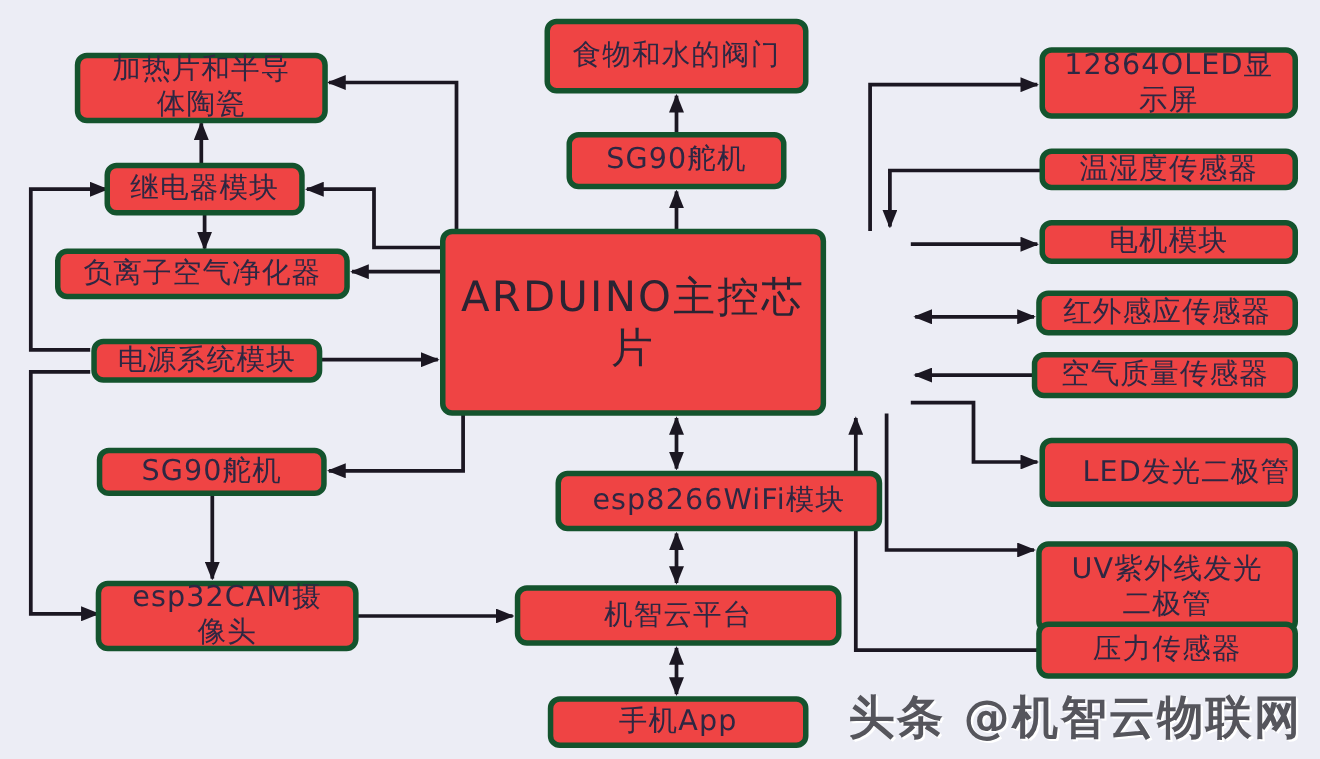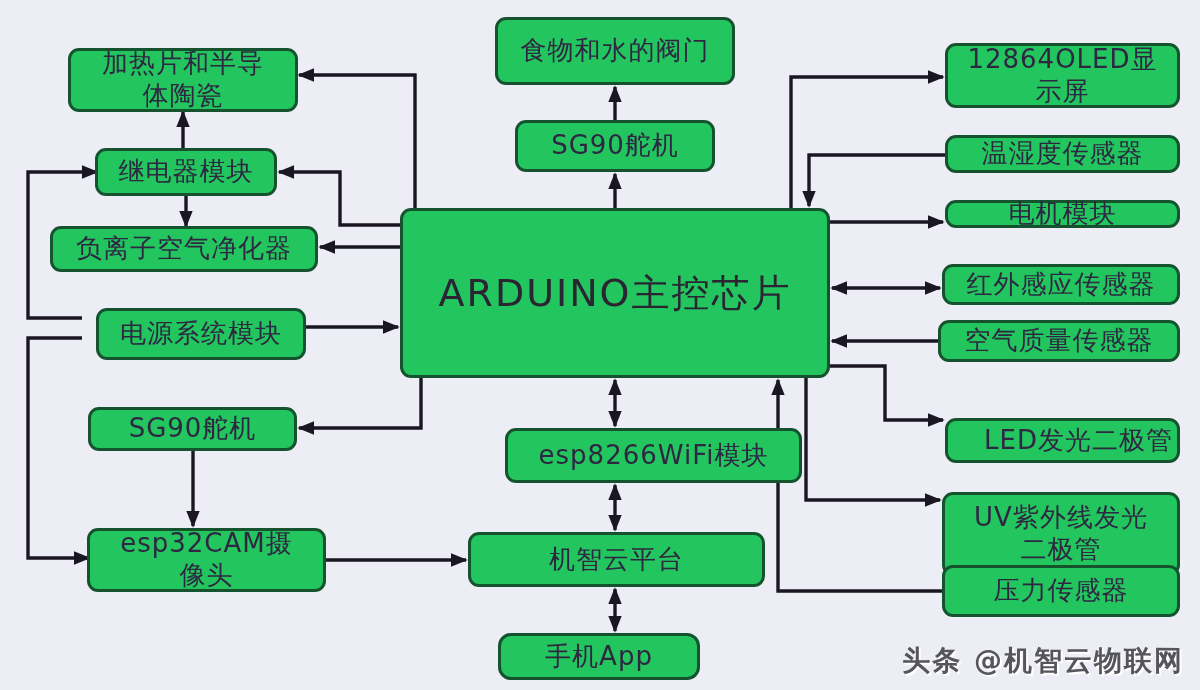--- a/index.html
+++ b/index.html
@@ -21,22 +21,22 @@
   }
   #edge-layer path {
     fill: none;
     stroke: #1b1722;
     stroke-width: 3.4;
   }
   .node {
     position: absolute;
     z-index: 2;
     box-sizing: border-box;
-    background: #22c55e;
-    border: 3px solid #14532d;
+    background: #ef4444;
+    border: 5px solid #14532d;
     border-radius: 11px;
     display: flex;
     align-items: center;
     justify-content: center;
     text-align: center;
     font-size: 26px;
     line-height: 1.22;
     color: #2e2742;
     white-space: pre-line;
     letter-spacing: 1px;
@@ -44,21 +44,21 @@
   .node.title {
     font-size: 38px;
     letter-spacing: 2px;
     color: #2a2433;
   }
   .watermark {
     position: absolute;
     right: 16px;
     bottom: 10px;
     z-index: 3;
-    font-size: 28px;
+    font-size: 42px;
     font-weight: 700;
     letter-spacing: 2px;
     color: #55555c;
     text-shadow: 2px 2px 0 #ffffff, 1px 1px 0 #ffffff;
   }
 </style>
 </head>
 <body>
 
 <div class="stage">
@@ -94,36 +94,36 @@
         <path d="M615,485 L615,530" marker-end="url(#ah)" marker-start="url(#ah)"></path>
         <path d="M615,589 L615,631" marker-end="url(#ah)" marker-start="url(#ah)"></path>
       </g>
   </svg>
 
   <div id="node-layer">
       <div class="node" style="left: 68px; top: 48px; width: 230px; height: 64px;">加热片和半导
 体陶瓷</div>
       <div class="node" style="left: 95px; top: 148px; width: 182px; height: 48px;">继电器模块</div>
       <div class="node" style="left: 50px; top: 226px; width: 268px; height: 46px;">负离子空气净化器</div>
-      <div class="node" style="left: 96px; top: 308px; width: 210px; height: 52px;">电源系统模块</div>
+      <div class="node" style="left: 83px; top: 308px; width: 210px; height: 40px;">电源系统模块</div>
       <div class="node" style="left: 88px; top: 407px; width: 209px; height: 44px;">SG90舵机</div>
       <div class="node" style="left: 87px; top: 528px; width: 239px; height: 64px;">esp32CAM摄
 像头</div>
       <div class="node" style="left: 495px; top: 17px; width: 240px; height: 68px;">食物和水的阀门</div>
       <div class="node" style="left: 515px; top: 120px; width: 200px; height: 52px;">SG90舵机</div>
-      <div class="node title" style="left: 400px; top: 208px; width: 430px; height: 170px;">ARDUINO主控芯片</div>
+      <div class="node title" style="left: 400px; top: 208px; width: 351px; height: 170px;">ARDUINO主控芯片</div>
       <div class="node" style="left: 468px; top: 428px; width: 297px; height: 55px; margin-left: 37px;">esp8266WiFi模块</div>
       <div class="node" style="left: 468px; top: 532px; width: 297px; height: 55px;">机智云平台</div>
-      <div class="node" style="left: 498px; top: 633px; width: 202px; height: 47px; border-radius: 13px;">手机App</div>
+      <div class="node" style="left: 498px; top: 633px; width: 237px; height: 47px;">手机App</div>
       <div class="node" style="left: 945px; top: 43px; width: 235px; height: 65px;">12864OLED显
 示屏</div>
       <div class="node" style="left: 945px; top: 135px; width: 235px; height: 38px; font-family: Liberation Serif, serif;">温湿度传感器</div>
-      <div class="node" style="left: 945px; top: 200px; width: 235px; height: 28px;">电机模块</div>
+      <div class="node" style="left: 945px; top: 200px; width: 235px; height: 40px;">电机模块</div>
       <div class="node" style="left: 942px; top: 264px; width: 238px; height: 41px;">红外感应传感器</div>
       <div class="node" style="left: 938px; top: 320px; width: 242px; height: 42px;">空气质量传感器</div>
-      <div class="node" style="left: 945px; top: 418px; width: 235px; height: 45px; padding-left: 32px;">LED发光二极管</div>
+      <div class="node" style="left: 945px; top: 398px; width: 235px; height: 63px; padding-left: 32px;">LED发光二极管</div>
       <div class="node" style="left: 942px; top: 492px; width: 238px; height: 84px;">UV紫外线发光
 二极管</div>
       <div class="node" style="left: 942px; top: 565px; width: 238px; height: 52px; text-align: right;">压力传感器</div>
     </div>
 
   <div class="watermark">头条 @机智云物联网</div>
 </div>
 
 </body></html>

